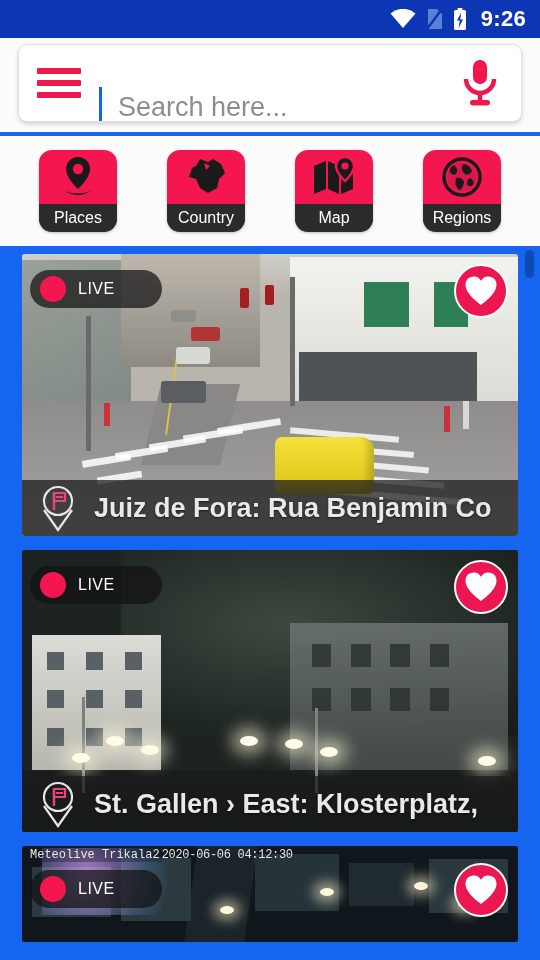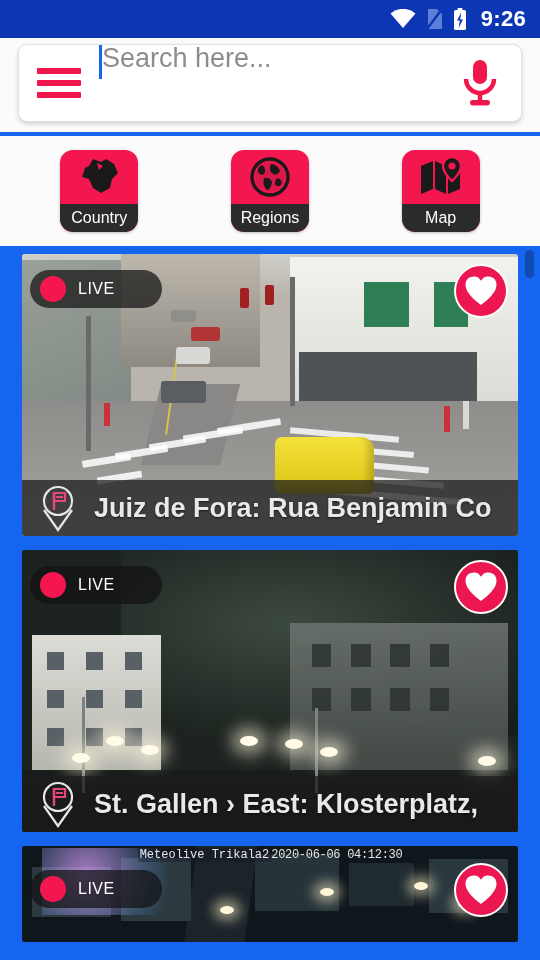--- a/index.html
+++ b/index.html
@@ -56,24 +56,25 @@
     display: flex; flex-direction: column; justify-content: space-between;
     cursor: pointer;
     flex: 0 0 44px;
   }
   .hamburger span {
     display: block; height: 6px; width: 100%;
     background: #ef174c; border-radius: 1px;
   }
   .search-input-zone {
     flex: 1 1 auto;
-    display: flex; align-items: flex-start;
+    display: flex; align-items: flex-end;
     padding-left: 18px;
     height: 100%;
     position: relative;
+    gap: 16px;
   }
   .caret {
     width: 3px; height: 34px; background: #1565f0;
     flex: 0 0 3px;
   }
   .search-placeholder {
     font-size: 27px; color: #8d8d8d;
     line-height: 1; white-space: nowrap;
   }
   .mic-btn {
@@ -185,21 +186,21 @@
     font-size: 27px;
     white-space: nowrap;
     font-weight: bold;
     text-shadow: 0 1px 2px rgba(0,0,0,.6);
     line-height: 1;
   }
 
   
   .cam-osd {
     position: absolute; top: 2px; left: 0; right: 0;
-    display: flex; justify-content: center;
+    display: flex; justify-content: flex-start;
     padding: 0 6px;
     font-family: "Liberation Mono", monospace;
     font-size: 12px;
     z-index: 5;
   }
   .cam-osd .osd-left { color: #e9e9e9; background: rgba(20,20,40,.35); padding: 0 2px; }
   .cam-osd .osd-right { color: #e5e5e5; letter-spacing: -.3px; }
 
   
   
@@ -299,56 +300,66 @@
           <rect x="17.8" y="34" width="4.4" height="9" fill="#ef174c"></rect>
           <rect x="10" y="43" width="20" height="5.4" rx="2.4" fill="#ef174c"></rect>
         </svg>
       </div>
     </div>
   </div>
 
   <div class="cat-strip">
 
 
+    <div class="cat-tile">
+      <div class="cat-icon-box">
+        <svg width="38" height="42" viewBox="0 0 38 42">
+          <path d="M19 1 a12 12 0 0 0 -12 12 c0 9 12 20 12 20 s12 -11 12 -20 a12 12 0 0 0 -12 -12 z" fill="#1a1a1a"></path>
+          <circle cx="19" cy="13" r="5.2" fill="#f4174f"></circle>
+          <path d="M6 35 q13 8 26 0 q-13 5 -26 0 z" fill="#1a1a1a"></path>
+        </svg>
+      </div>
+      <div class="cat-label">Places</div>
+    </div>
 
     <div class="cat-tile">
       <div class="cat-icon-box">
         <svg width="44" height="40" viewBox="0 0 44 40">
           <path d="M16 2 L24 5 L29 2 L37 7 L41 16 L35 22 L33 31 L24 36 L16 31 L12 22 L5 20 L8 11 L12 9 Z" fill="#1a1a1a"></path>
           <path d="M20 6 L26 9 L22 13 Z" fill="#f4174f"></path>
         </svg>
       </div>
       <div class="cat-label">Country</div>
+    </div>
+
+    <div class="cat-tile">
+      <div class="cat-icon-box">
+        <svg width="46" height="40" viewBox="0 0 46 40">
+          <path d="M3 9 L15 4 V32 L3 37 Z" fill="#1a1a1a"></path>
+          <path d="M17 4 L28 9 V37 L17 32 Z" fill="#1a1a1a"></path>
+          <path d="M30 9 L42 4 V32 L30 37 Z" fill="#1a1a1a"></path>
+          <path d="M34 0 a9 9 0 0 0 -9 9 c0 7 9 15 9 15 s9 -8 9 -15 a9 9 0 0 0 -9 -9 z" fill="#1a1a1a" stroke="#f4174f" stroke-width="2.4"></path>
+          <circle cx="34" cy="9" r="3.6" fill="#f4174f"></circle>
+        </svg>
+      </div>
+      <div class="cat-label">Map</div>
     </div>
 
     <div class="cat-tile">
       <div class="cat-icon-box">
         <svg width="42" height="42" viewBox="0 0 42 42">
           <circle cx="21" cy="21" r="18" fill="none" stroke="#1a1a1a" stroke-width="3.4"></circle>
           <circle cx="21" cy="21" r="14.6" fill="#1a1a1a" opacity="0.12"></circle>
           <path d="M13 9 q5 4 2 9 q-4 2 -6 -2 q-1 -5 4 -7 z" fill="#1a1a1a"></path>
           <path d="M22 8 q7 1 9 7 q-3 5 -7 3 q-5 -4 -2 -10 z" fill="#1a1a1a"></path>
           <path d="M15 22 q6 -1 8 4 q-1 7 -5 8 q-5 -5 -3 -12 z" fill="#1a1a1a"></path>
           <path d="M29 22 q5 2 3 7 q-4 3 -6 -1 q0 -5 3 -6 z" fill="#1a1a1a"></path>
         </svg>
       </div>
       <div class="cat-label">Regions</div>
-    </div>
-
-    <div class="cat-tile">
-      <div class="cat-icon-box">
-        <svg width="46" height="40" viewBox="0 0 46 40">
-          <path d="M3 9 L15 4 V32 L3 37 Z" fill="#1a1a1a"></path>
-          <path d="M17 4 L28 9 V37 L17 32 Z" fill="#1a1a1a"></path>
-          <path d="M30 9 L42 4 V32 L30 37 Z" fill="#1a1a1a"></path>
-          <path d="M34 0 a9 9 0 0 0 -9 9 c0 7 9 15 9 15 s9 -8 9 -15 a9 9 0 0 0 -9 -9 z" fill="#1a1a1a" stroke="#f4174f" stroke-width="2.4"></path>
-          <circle cx="34" cy="9" r="3.6" fill="#f4174f"></circle>
-        </svg>
-      </div>
-      <div class="cat-label">Map</div>
     </div>
 
   </div>
 
   <div class="feed">
     <div class="scroll-indicator"></div>
 
     <div class="card">
       <div class="thumb">
         <div class="scene-street">

